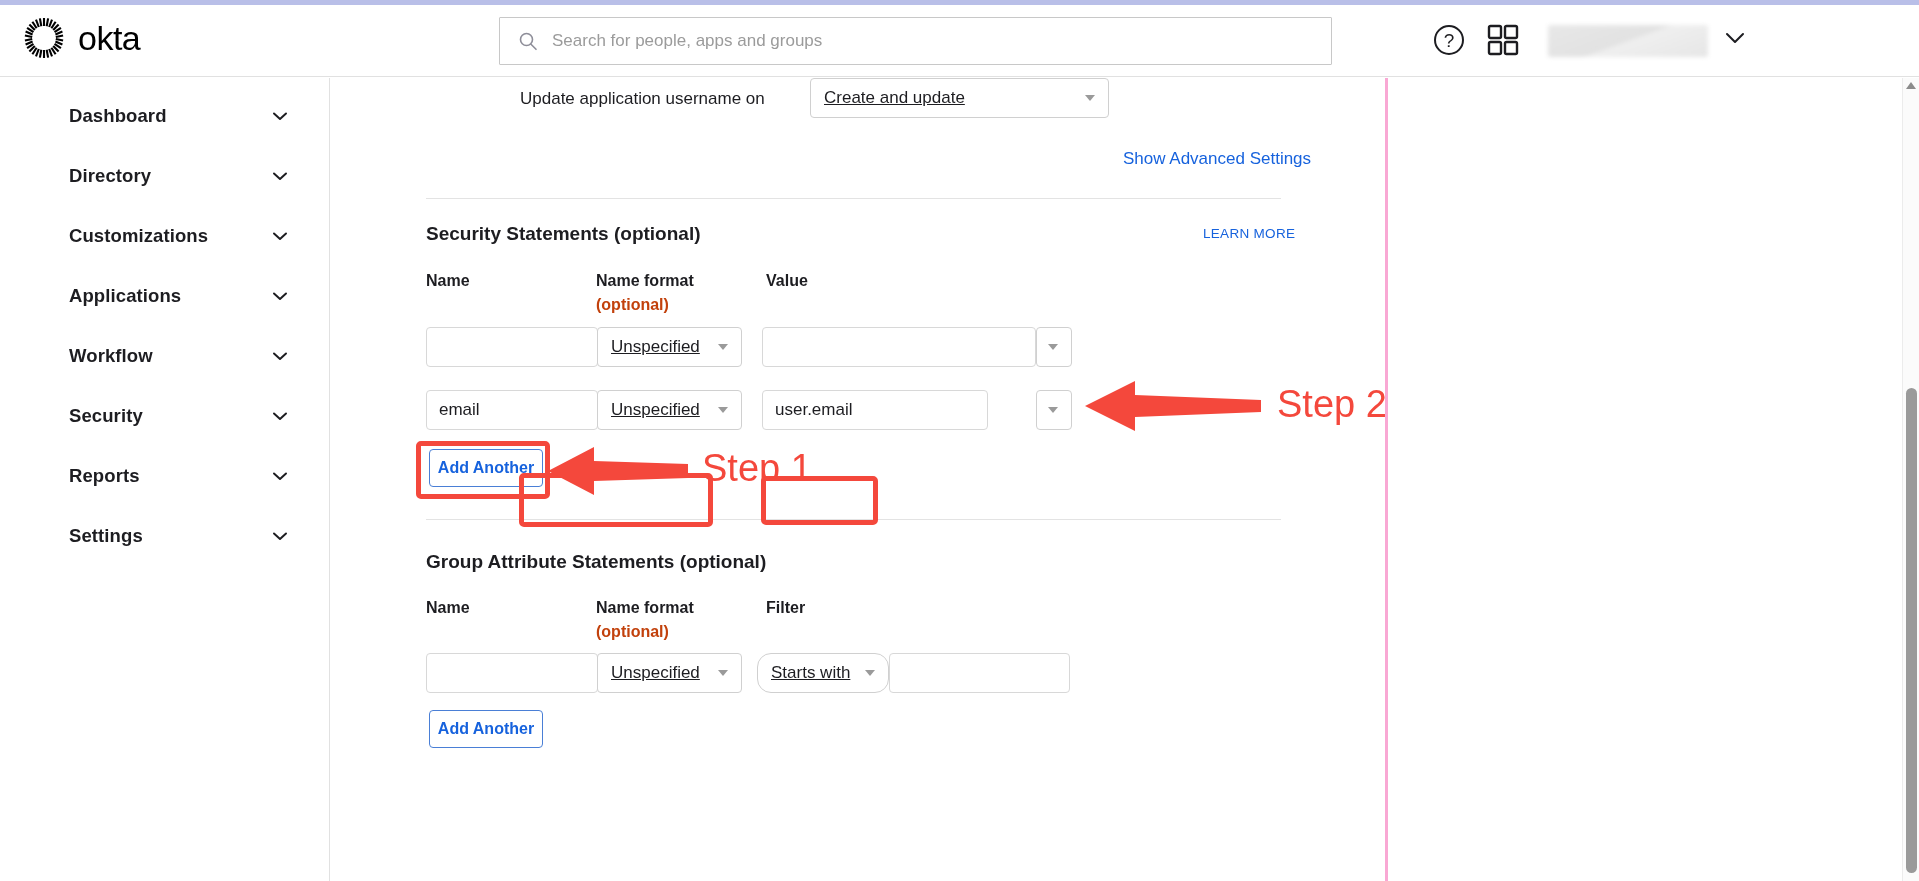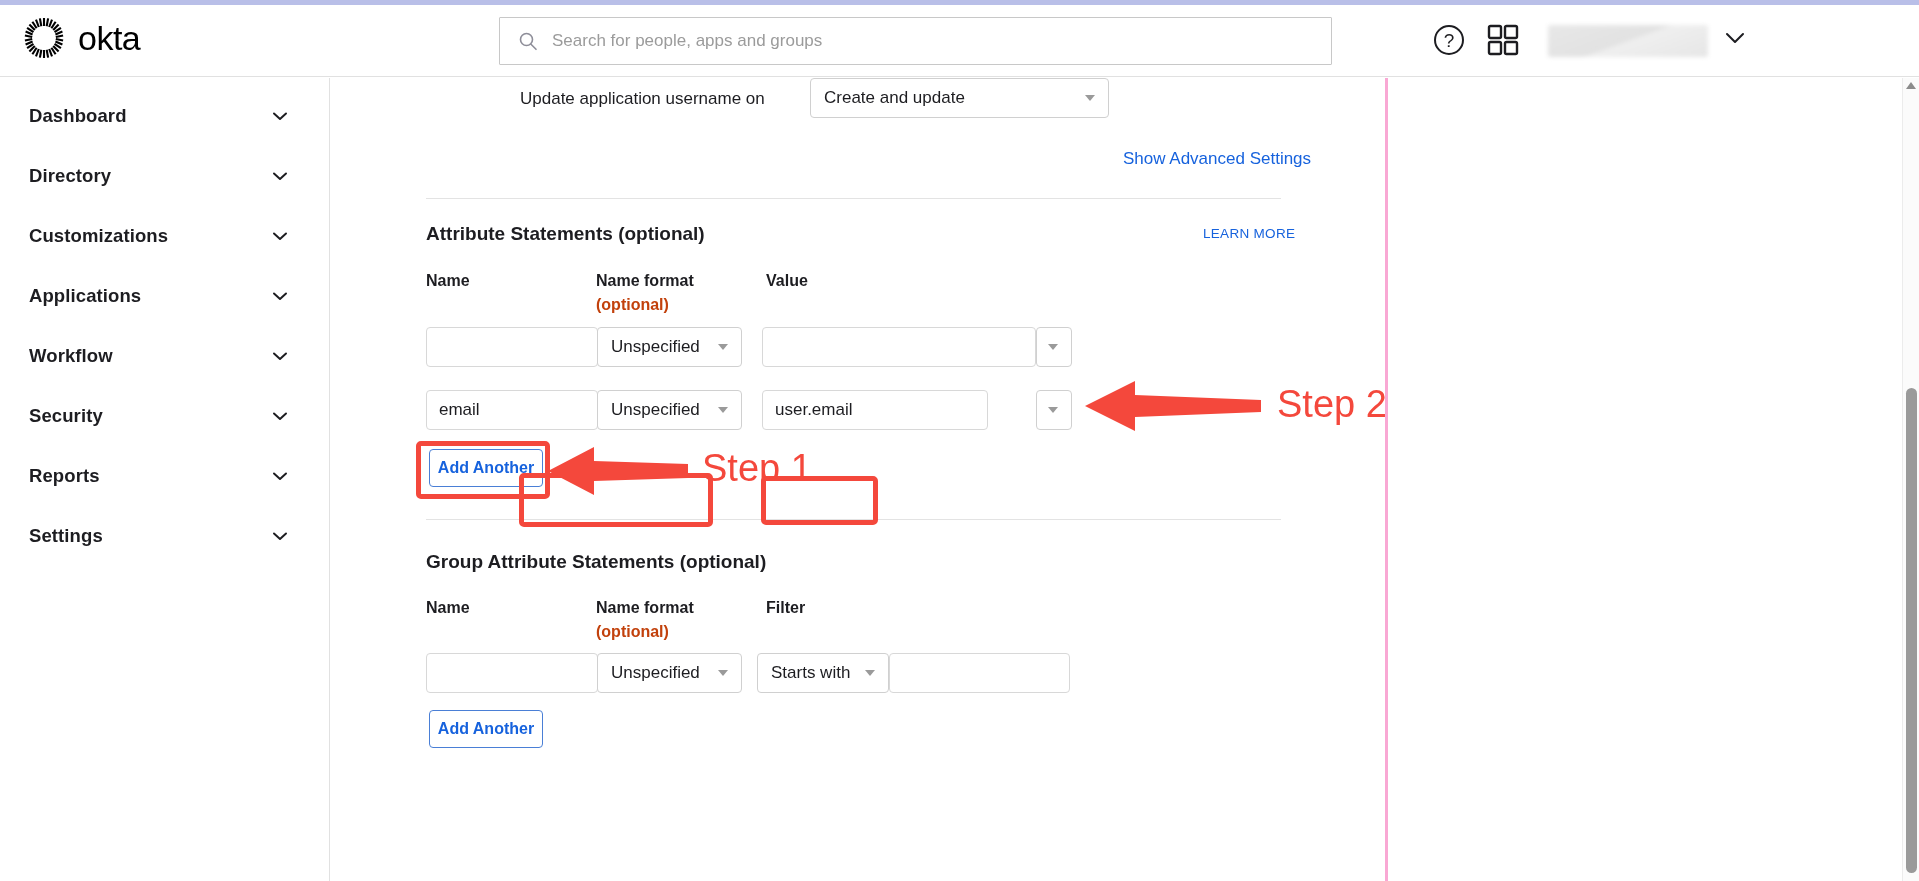--- a/index.html
+++ b/index.html
@@ -68,20 +68,21 @@
     position: absolute; left: 1725px; top: 26px;
     width: 20px; height: 14px; cursor: pointer;
   }
 
   
   .sidebar {
     position: absolute; top: 78px; left: 0;
     width: 330px; height: 803px;
     background: #ffffff;
     border-right: 1px solid #e1e1e1;
+    padding-left: 40px;
   }
   .nav-item {
     position: relative; height: 60px;
     display: flex; align-items: center;
     padding: 0 0 0 29px; cursor: pointer;
   }
   .nav-label {
     font-size: 18.5px; font-weight: bold; color: #1d1d21;
     letter-spacing: 0.1px;
   }
@@ -109,21 +110,21 @@
   }
 
   
   .sel {
     position: relative; background: #fff;
     border: 1px solid #d0d0d0; border-radius: 4px;
     display: flex; align-items: center;
     font-size: 17px; color: #1d1d21;
     cursor: pointer;
   }
-  .sel .sel-text { margin-left: 13px; }
+  .sel .sel-text { margin-left: 13px; text-decoration: underline; }
   .sel .sel-caret {
     position: absolute; right: 13px; top: 50%; transform: translateY(-50%);
     width: 0; height: 0;
     border-left: 5px solid transparent;
     border-right: 5px solid transparent;
     border-top: 6px solid #9a9a9a;
   }
   .txt {
     background: #fff; border: 1px solid #d8d8d8; border-radius: 4px;
     font-family: "Liberation Sans", sans-serif;
@@ -327,21 +328,21 @@
       <span class="sel-caret"></span>
     </div>
 
     <div style="position:absolute; left:793px; top:71px;">
       <span class="link">Show Advanced Settings</span>
     </div>
 
     <div class="hr" style="left:96px; top:120px; width:855px;"></div>
 
     <div style="position:absolute; left:96px; top:145px;">
-      <span class="section-title">Attribute Statements (optional)</span>
+      <span class="section-title">Security Statements (optional)</span>
     </div>
     <div style="position:absolute; left:873px; top:146px;">
       <span class="link-small">LEARN MORE</span>
     </div>
 
     <div style="position:absolute; left:96px; top:194px;">
       <span class="col-head">Name</span>
     </div>
     <div style="position:absolute; left:266px; top:194px;">
       <span class="col-head">Name format</span>
@@ -394,21 +395,21 @@
     </div>
     <div style="position:absolute; left:436px; top:521px;">
       <span class="col-head">Filter</span>
     </div>
 
     <input class="txt" style="position: absolute; left: 96px; top: 575px; width: 172px; height: 40px;" value="">
     <div class="sel" style="position:absolute; left:267px; top:575px; width:145px; height:40px;">
       <span class="sel-text">Unspecified</span>
       <span class="sel-caret"></span>
     </div>
-    <div class="sel" style="position:absolute; left:427px; top:575px; width:132px; height:40px;">
+    <div class="sel" style="position:absolute; left:427px; top:575px; width:132px; height:40px;border-radius:14px;">
       <span class="sel-text">Starts with</span>
       <span class="sel-caret"></span>
     </div>
     <input class="txt" style="position: absolute; left: 559px; top: 575px; width: 181px; height: 40px;" value="">
 
     <div class="btn-secondary" style="position:absolute; left:99px; top:632px; width:114px; height:38px;">
       <span>Add Another</span>
     </div>
   </div>
 

